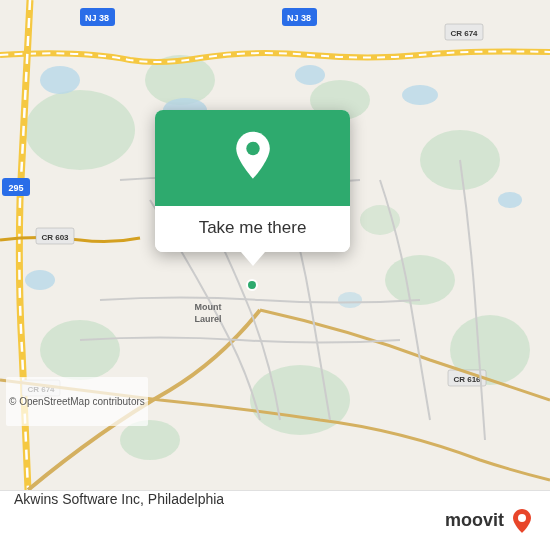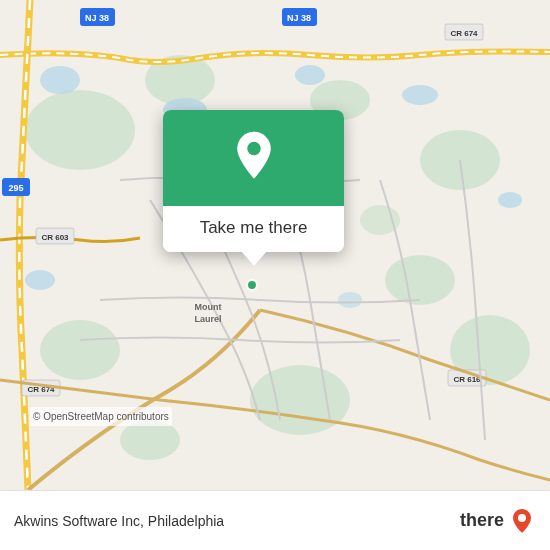--- a/index.html
+++ b/index.html
@@ -23,22 +23,22 @@
     
     #map-svg {
       width: 100%;
       height: 100%;
     }
 
     
     #popup-card {
       position: absolute;
       top: 110px;
-      left: 163px;
-      width: 181px;
+      left: 155px;
+      width: 195px;
       background: white;
       border-radius: 8px;
       box-shadow: 0 4px 16px rgba(0,0,0,0.3);
       display: flex;
       flex-direction: column;
       align-items: flex-start;
       overflow: visible;
     }
 
     #popup-green-area {
@@ -84,21 +84,20 @@
       border-top: 14px solid white;
     }
 
     
     #bottom-bar {
       width: 550px;
       height: 60px;
       background: white;
       border-top: 1px solid #e0e0e0;
       display: flex;
-      align-items: center;
       padding: 0 14px;
       gap: 20px;
     }
 
     #moovit-logo {
       margin-left: auto;
       display: flex;
       align-items: center;
     }
 
@@ -120,23 +119,22 @@
       font-weight: 400;
     }
 
     #osm-credit {
       position: absolute;
       bottom: 64px;
       left: 6px;
       font-size: 10px;
       color: #555;
       background: rgba(255,255,255,0.7);
-      padding: 4px 3px;
+      padding: 19px 3px;
       border-radius: 2px;
-      margin-left: 24px;
     }
   </style>
 </head>
 <body>
 
 <div id="map-container">
   
   <svg id="map-svg" viewBox="0 0 550 490" xmlns="http://www.w3.org/2000/svg">
 
     <rect width="550" height="490" fill="#f2efe9"></rect>
@@ -222,20 +220,20 @@
     </div>
     <div id="popup-label-area">
       <span id="popup-label">Take me there</span>
     </div>
   </div>
 </div>
 
 <div id="bottom-bar">
   <span id="bottom-title">Akwins Software Inc, Philadelphia</span>
   <div id="moovit-logo">
-    <span id="moovit-text">there</span>
+    <span id="moovit-text">moovit</span>
 
     <svg id="moovit-icon" viewBox="0 0 28 28" xmlns="http://www.w3.org/2000/svg">
       <path d="M14,2 C9.03,2 5,6.03 5,11 C5,17.5 14,26 14,26 C14,26 23,17.5 23,11 C23,6.03 18.97,2 14,2 Z" fill="#e8462a"></path>
       <circle cx="14" cy="11" r="4" fill="white"></circle>
     </svg>
   </div>
 </div>
 
 </body></html>

